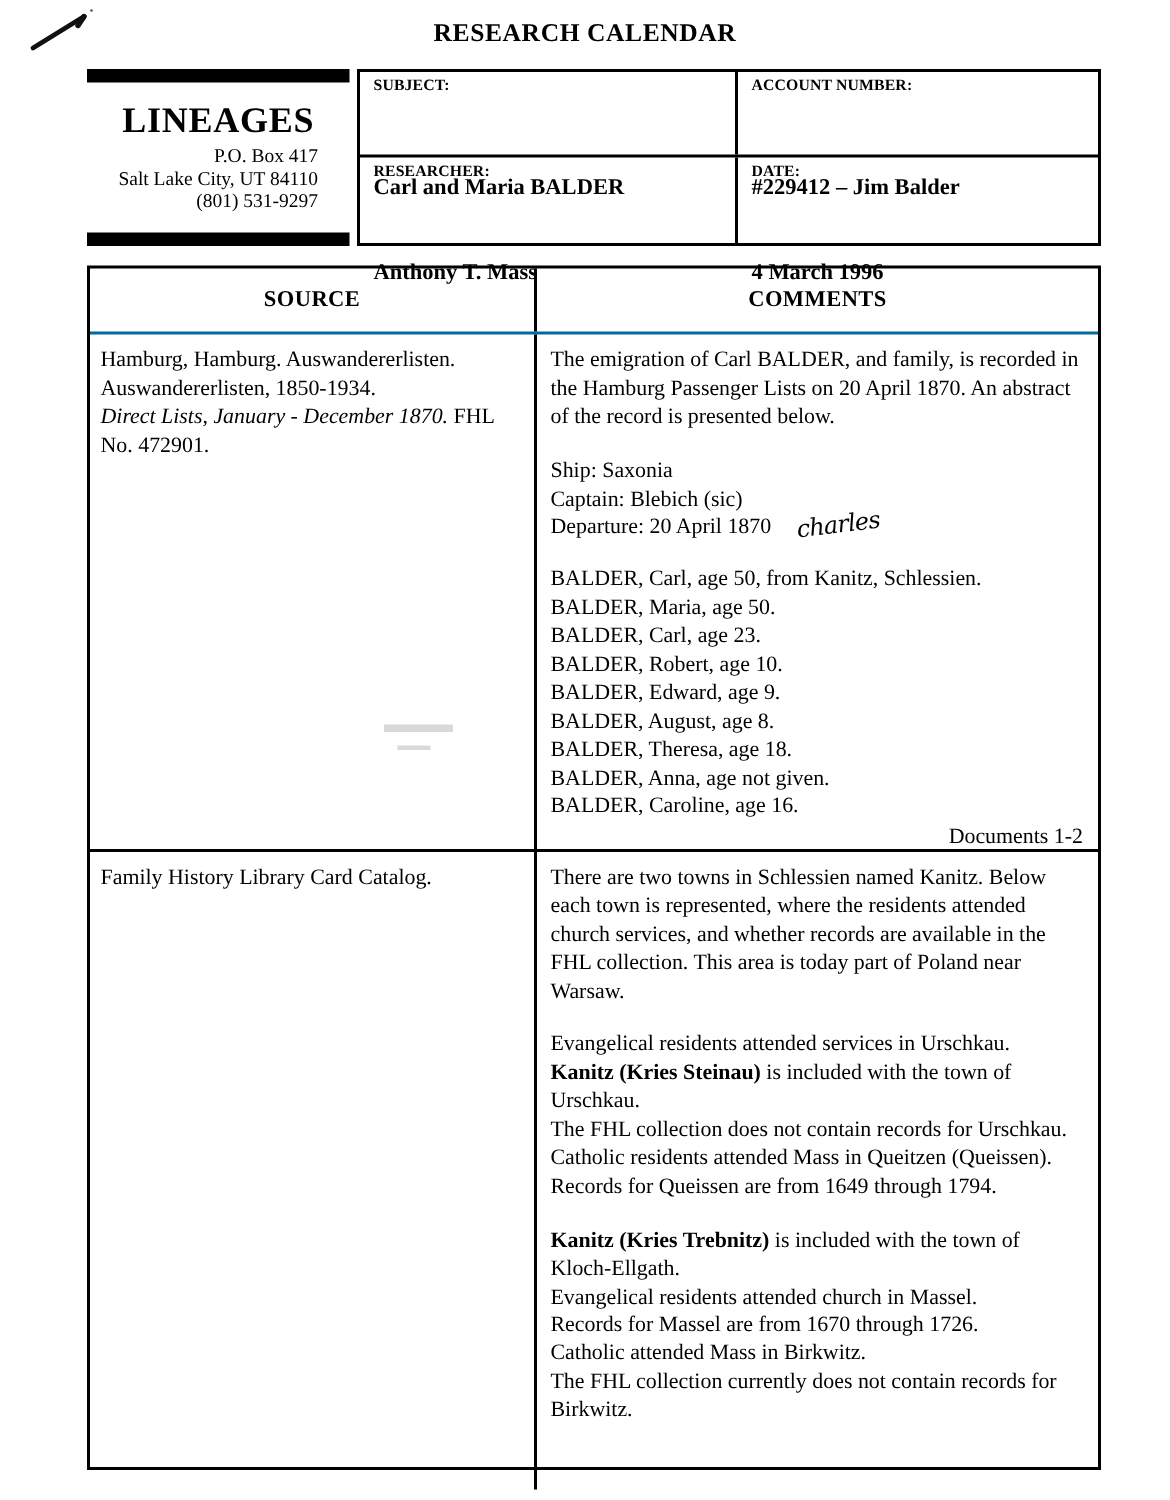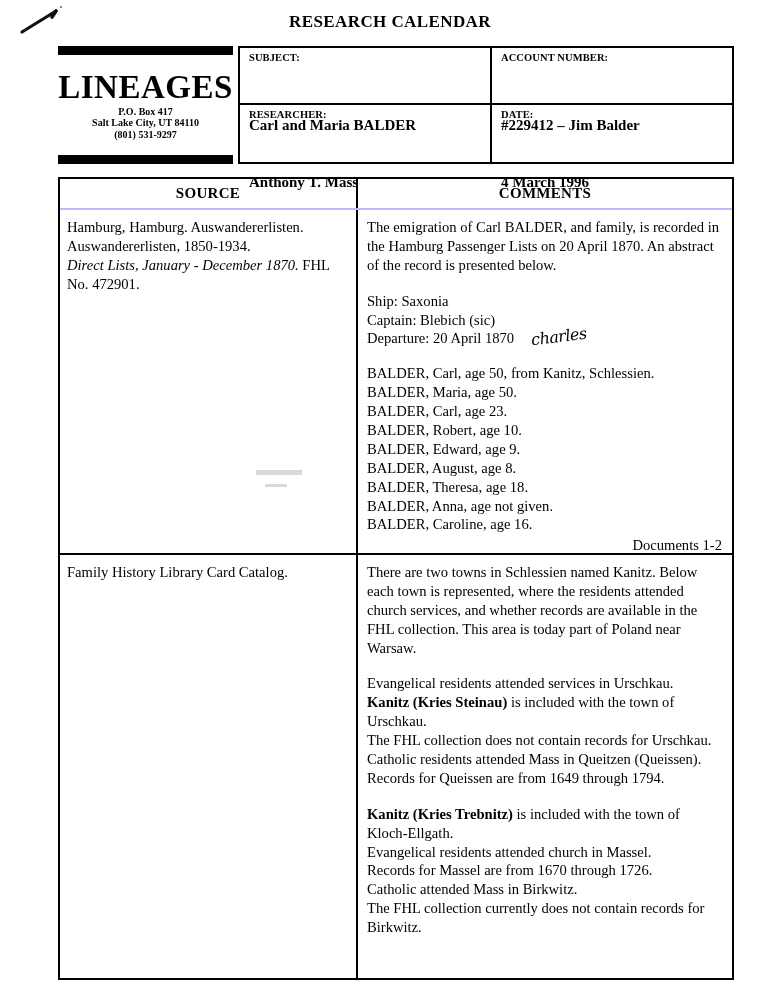--- a/index.html
+++ b/index.html
@@ -66,29 +66,29 @@
   .logo-inner {
     flex: 1;
     display: flex;
     flex-direction: column;
     align-items: center;
     justify-content: center;
     padding: 1px 0 0 0;
   }
   .logo-name {
     font-weight: bold;
-    font-size: 33px;
+    font-size: 24px;
     letter-spacing: 0.5px;
     line-height: 1.05;
   }
   .logo-addr {
-    font-weight: bold;
-    font-size: 10px;
+    font-weight: normal;
+    font-size: 13px;
     line-height: 1.18;
-    text-align: center;
+    text-align: right;
     margin-top: 1px;
   }
 
   .info-table {
     position: absolute;
     left: 180px;
     top: 0;
     width: 496px;
     height: 118px;
     border: 2px solid #000;
@@ -133,22 +133,22 @@
     position: absolute;
     left: 58px;
     top: 177px;
     width: 676px;
     height: 803px;
     border: 2px solid #000;
     box-sizing: border-box;
   }
   .mt-head {
     display: flex;
-    height: 31px;
-    border-bottom: 2px solid #c4b5fd;
+    height: 44px;
+    border-bottom: 2px solid #0369a1;
     box-sizing: border-box;
     justify-content: center;
   }
   .mt-head .th {
     display: flex;
     align-items: center;
     justify-content: center;
     font-weight: bold;
     font-size: 15px;
     letter-spacing: 0.3px;

